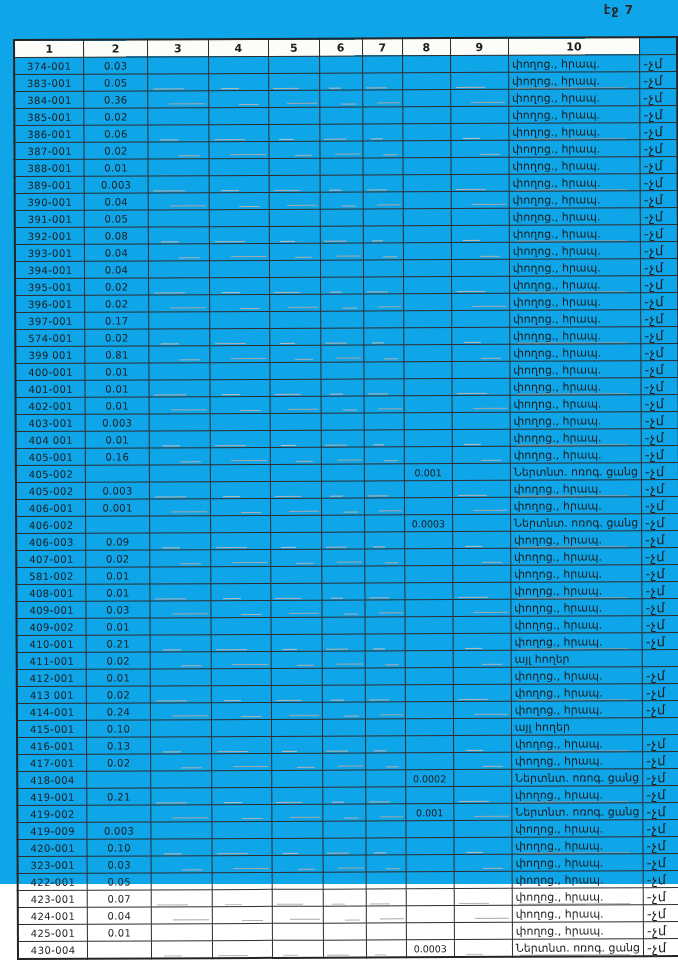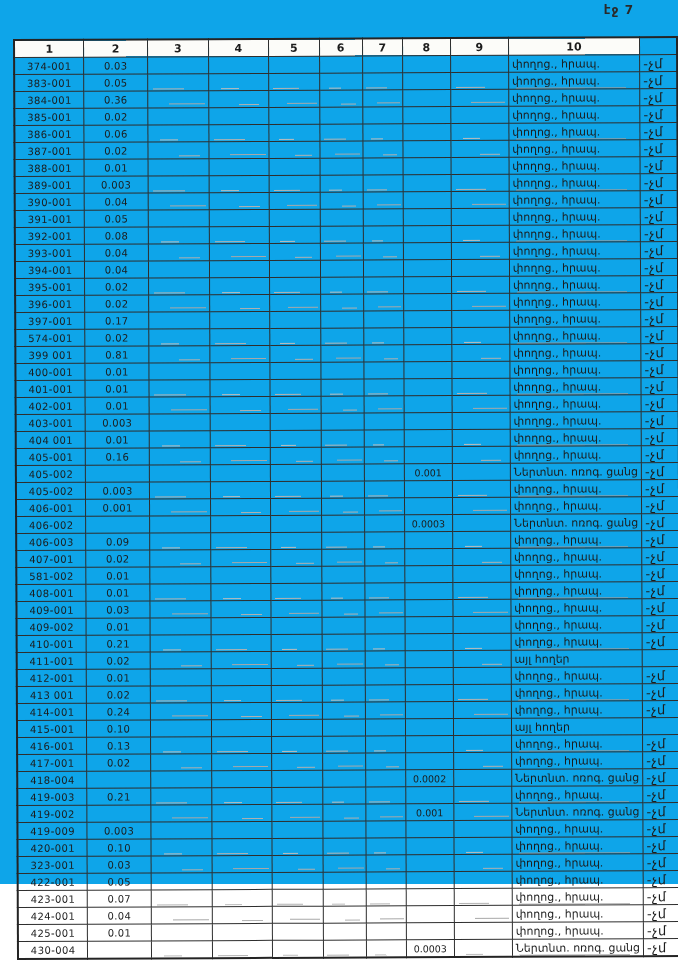--- a/index.html
+++ b/index.html
@@ -661,21 +661,21 @@
           <td class="e"></td>
           <td class="e"></td>
           <td class="e"></td>
           <td class="e"></td>
           <td class="c8">0.0002</td>
           <td class="e"></td>
           <td class="c10">Ներտնտ. ոռոգ. ցանց</td>
           <td class="note-cell">-չմ</td>
         </tr>
         <tr>
-          <td class="c1">419-003</td>
+          <td class="c1">419-001</td>
           <td class="c2">0.21</td>
           <td class="e nz1"></td>
           <td class="e nz3"></td>
           <td class="e nz1"></td>
           <td class="e nz3"></td>
           <td class="e nz1"></td>
           <td class="c8"></td>
           <td class="e nz1"></td>
           <td class="c10 u">փողոց., հրապ.</td>
           <td class="note-cell">-չմ</td>

